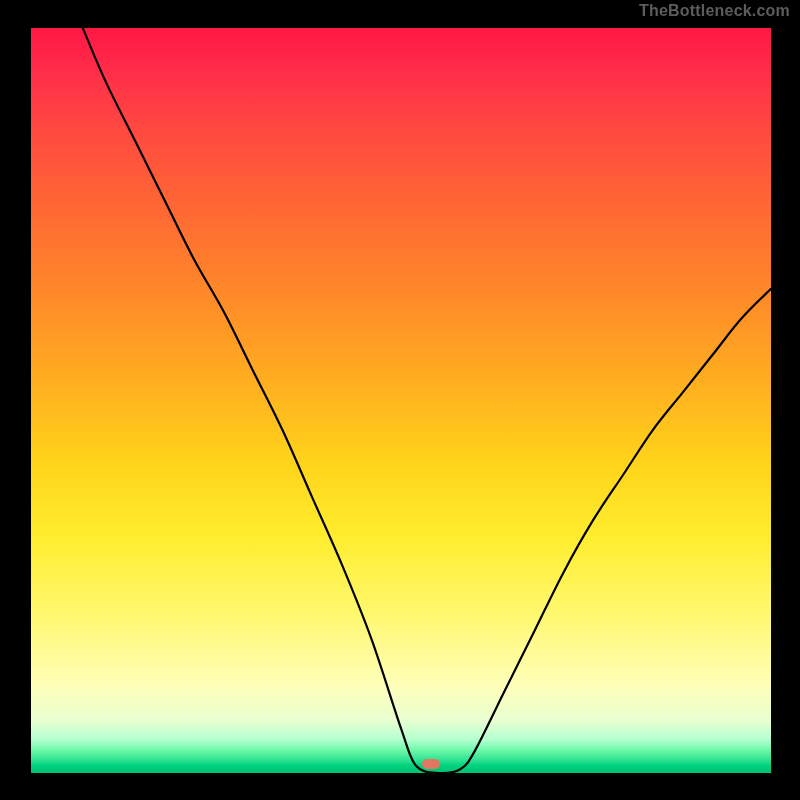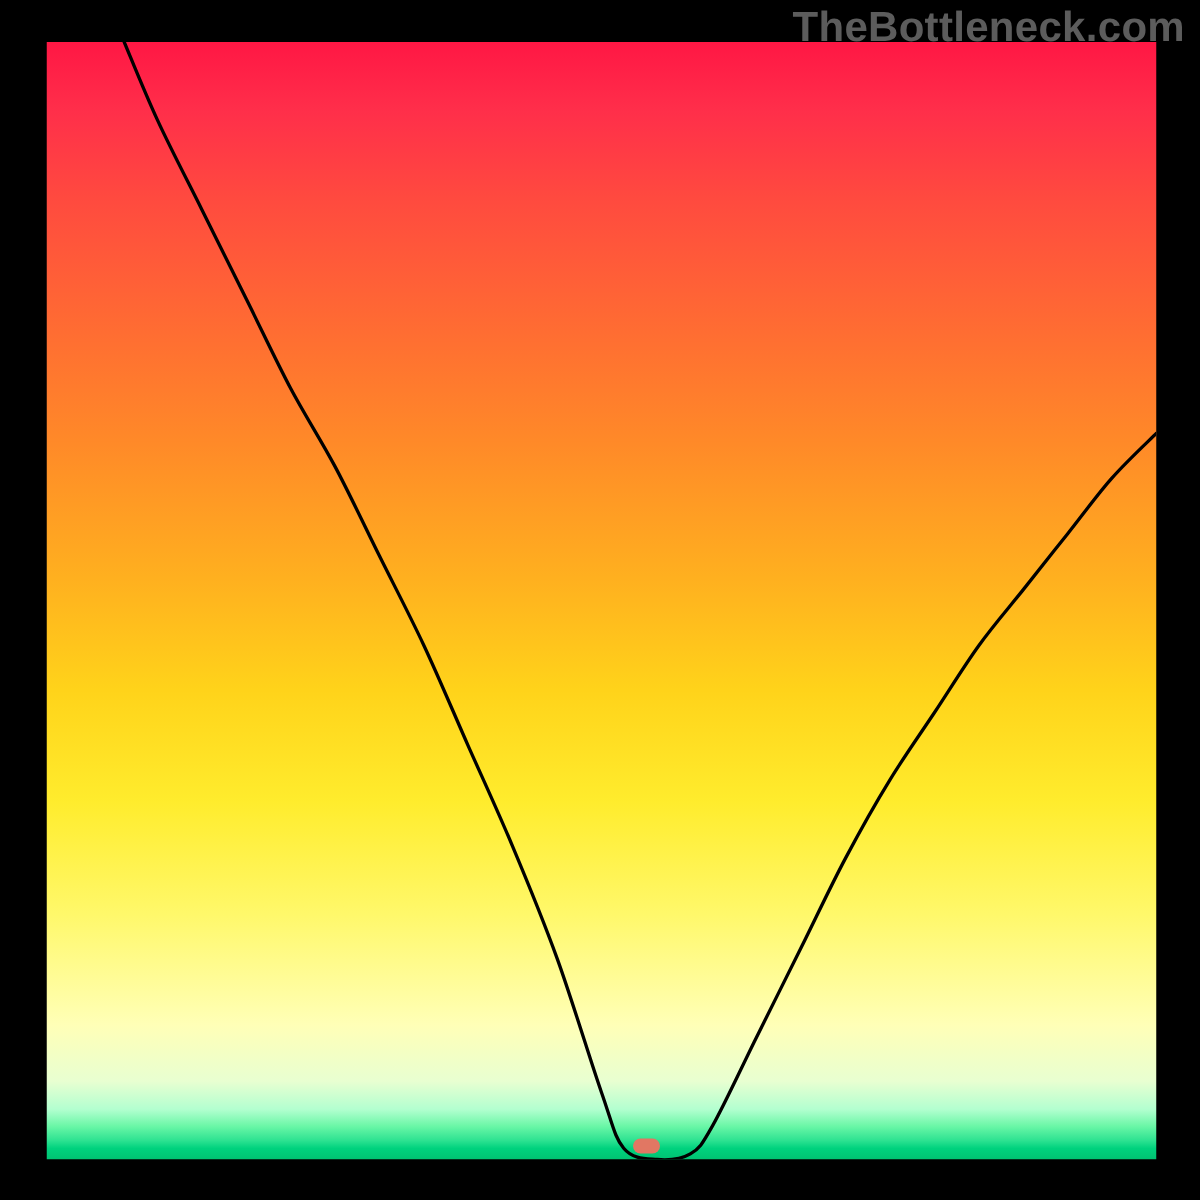--- a/index.html
+++ b/index.html
@@ -14,21 +14,21 @@
   .wrap {
     position: relative;
     width: 800px;
     height: 800px;
   }
   .watermark {
     position: absolute;
     top: 2px;
     right: 10px;
     color: #5c5c5c;
-    font-size: 28px;
+    font-size: 16px;
     font-weight: 600;
     letter-spacing: 0.2px;
     z-index: 20;
     user-select: none;
   }
   .plot-area {
     position: absolute;
     left: 31px;
     top: 28px;
     width: 740px;

